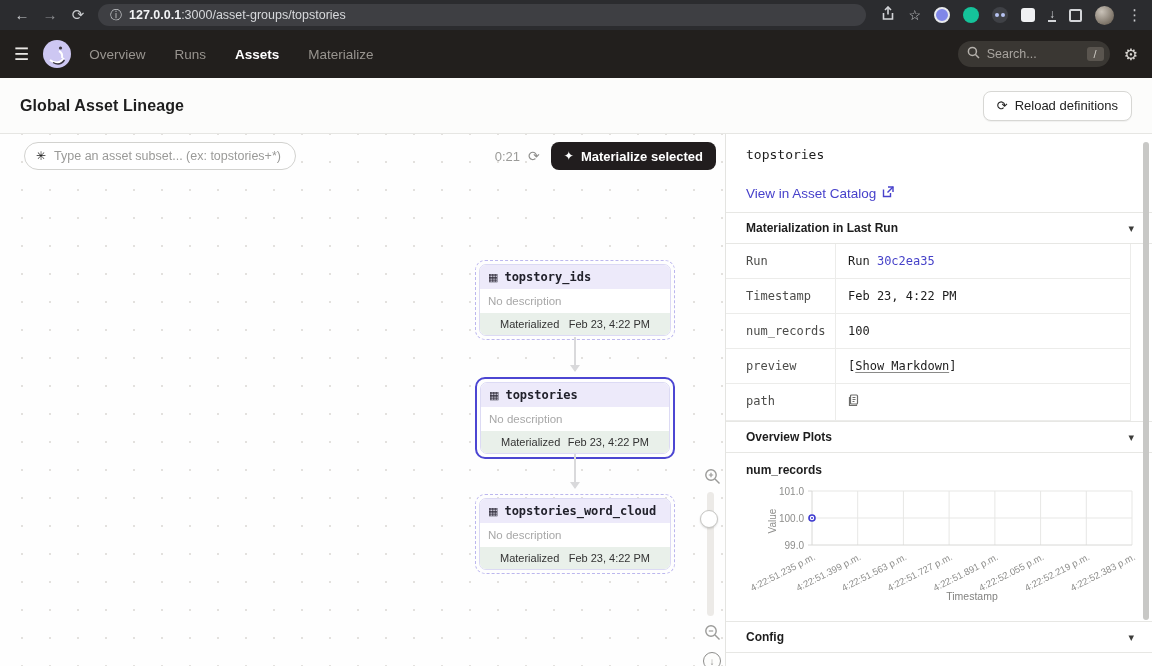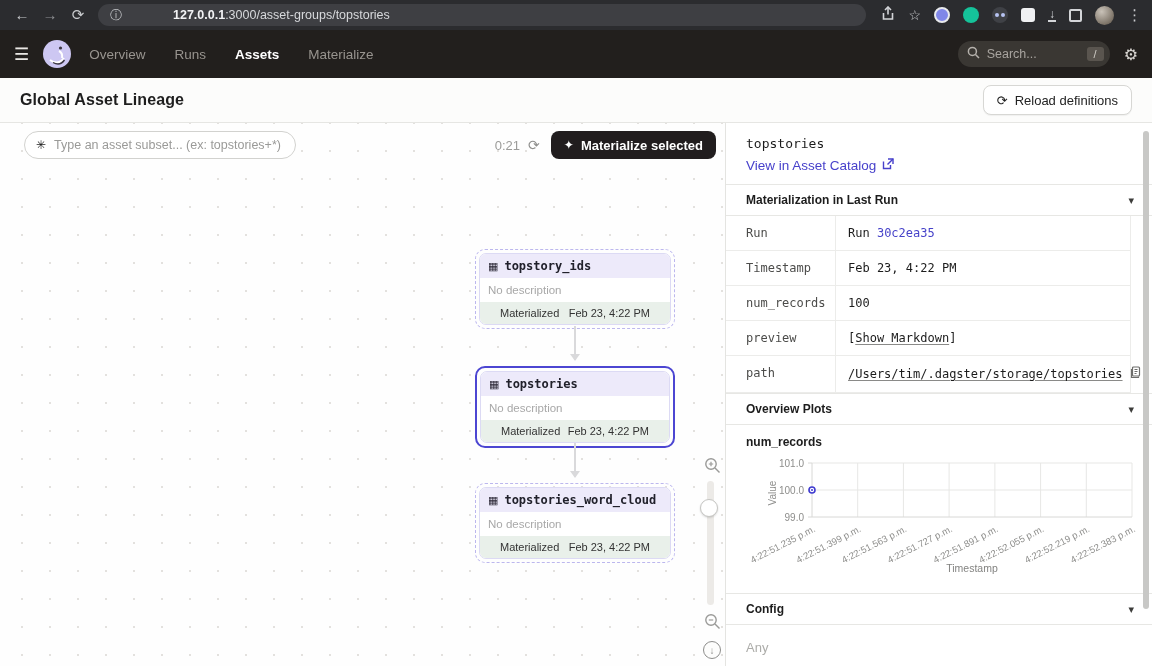--- a/index.html
+++ b/index.html
@@ -8,21 +8,21 @@
   .mono { font-family:"DejaVu Sans Mono","Liberation Mono",monospace; }
 
   
   .browser { height:30px; background:#2b2c2f; display:flex; align-items:center; gap:4px; padding:0 10px; }
   .bglyph { color:#c9cbce; font-size:15px; width:24px; text-align:center; line-height:30px; cursor:pointer; }
   .bglyph.dim { color:#8f9194; }
   .url-pill { flex:1; max-width:768px; height:22px; background:#3e3f43; border-radius:11px;
     display:flex; align-items:center; gap:7px; padding:0 12px; margin-left:4px; }
   .url-info { color:#c3c5c8; font-size:12px; }
   .url-text { font-size:12.5px; color:#d7d9dc; white-space:nowrap; }
-  .url-text b { color:#f2f3f5; font-weight:700;margin-left:44px; }
+  .url-text b { color:#f2f3f5; font-weight:700; }
   .browser-right { margin-left:auto; display:flex; align-items:center; gap:13px; }
   .ext-dot { width:16px; height:16px; border-radius:50%; display:inline-flex; align-items:center; justify-content:center; }
   .ext-blue { background:#8087e8; border:2px solid #e8eaed; }
   .ext-green { background:#15c39a; }
   .ext-dark { background:#3f4146; display:flex; gap:2px; }
   .ext-dark i { width:4px; height:4px; border-radius:50%; background:#b7c3f3; }
   .ext-puzzle { width:14px; height:14px; background:#f0f1f3; border-radius:3px; }
   .sq-icon { width:13px; height:13px; border:2px solid #d3d5d8; border-radius:2px; }
   .avatar { width:19px; height:19px; border-radius:50%;
     background:radial-gradient(circle at 35% 30%, #c9c2b8, #7d7468 70%, #51493f); }
@@ -37,21 +37,21 @@
   .nav span.active { color:#ffffff; font-weight:700; }
   .search-pill { margin-left:auto; width:152px; height:26px; background:#3a3733; border-radius:13px;
     display:flex; align-items:center; gap:7px; padding:0 6px 0 9px; }
   .search-pill input { flex:1; min-width:0; background:transparent; border:none; outline:none;
     color:#0ea5e9; font-size:12.5px; font-family:"Liberation Sans",sans-serif; }
   .search-pill input::placeholder { color:#a8a49f; }
   .shortcut { background:#5a554f; color:#cfccc6; border-radius:3px; font-size:11px; padding:1px 7px; }
   .gear { color:#d9d6d2; font-size:16px; margin-left:14px; cursor:pointer; }
 
   
-  .page-header { height:45px; background:#fcfcfb; border-bottom:1px solid #e6e6e3;
+  .page-header { height:56px; background:#fcfcfb; border-bottom:1px solid #e6e6e3;
     display:flex; align-items:center; padding:0 20px; }
   .page-title { font-size:16px; font-weight:700; color:#1e1e1e; letter-spacing:.1px; }
   .reload-btn { margin-left:auto; background:#fff; border:1px solid #d7d7d4; border-radius:8px;
     height:30px; padding:0 13px; font-size:13px; color:#232323; display:flex; align-items:center; gap:7px;
     box-shadow:0 1px 1px rgba(0,0,0,.05); cursor:pointer; }
   .reload-btn .ric { font-size:13px; }
 
   
   .main { display:flex; height:543px; }
   .graph { position:relative; width:725px; background:#fefefe;
@@ -92,21 +92,21 @@
   .slider-handle { left:700px; top:376px; width:18px; height:18px; border-radius:50%; background:#fff;
     border:1px solid #c6c6c3; box-shadow:0 1px 2px rgba(0,0,0,.15); cursor:grab; }
   .fit-btn { left:703px; top:518px; width:18px; height:18px; border-radius:50%; border:1.5px solid #8d8d8b;
     color:#8d8d8b; font-size:10px; display:flex; align-items:center; justify-content:center; cursor:pointer;
     background:#fdfdfc; }
 
   
   .sidebar { position:relative; width:427px; border-left:1px solid #e4e4e1; background:#fff; overflow:hidden; }
   .sb-head { padding:13px 20px 11px; }
   .sb-asset { font-size:13px; color:#1d1d1d; }
-  .sb-link { margin-top:7px; display:flex; align-items:center; gap:6px; color:#4741cb; font-size:13.5px; cursor:pointer; }
+  .sb-link { margin-top:24px; display:flex; align-items:center; gap:6px; color:#4741cb; font-size:13.5px; cursor:pointer; }
   .section { display:flex; justify-content:space-between; align-items:center; padding:8px 18px 8px 20px;
     border-top:1px solid #e7e7e4; border-bottom:1px solid #e7e7e4; cursor:pointer; background:#fff; }
   .section-label { font-size:12px; font-weight:700; color:#1d1d1d; }
   .chev { color:#3c3c3a; font-size:11px; }
   .meta-table { margin-right:21px; border-right:1px solid #ececea; }
   .mrow { display:flex; border-bottom:1px solid #ececea; }
   .mkey { width:110px; flex-shrink:0; padding:10px 8px 10px 20px; font-size:12px; color:#4c4c4a;
     border-right:1px solid #ececea; }
   .mval { flex:1; padding:10px 12px; font-size:12px; color:#1c1c1c; display:flex; align-items:center; gap:7px; }
   .vlink { color:#4642c9; }
@@ -309,21 +309,20 @@
       </div>
       <div class="mrow">
         <span class="mkey">preview</span>
         <span class="mval">
             <span><span>[</span><span class="ulink">Show Markdown</span><span>]</span></span>
           </span>
       </div>
       <div class="mrow">
         <span class="mkey">path</span>
         <span class="mval">
-          <span class="ulink">/Users/tim/.dagster/storage/topstories</span>
           <span>
             <svg width="12" height="13" viewBox="0 0 12 13">
                 <rect x="2.5" y="1" width="7" height="9" rx="1" stroke="#6c6c6a" stroke-width="1.2" fill="none"></rect>
                 <path d="M4.5 3.5h3 M4.5 5.5h3 M4.5 7.5h2" stroke="#6c6c6a" stroke-width="1"></path>
                 <path d="M2.5 3.5 h-1 v8 h7 v-1" stroke="#6c6c6a" stroke-width="1.2" fill="none"></path>
               </svg>
           </span>
         </span>
       </div>
     </div>

